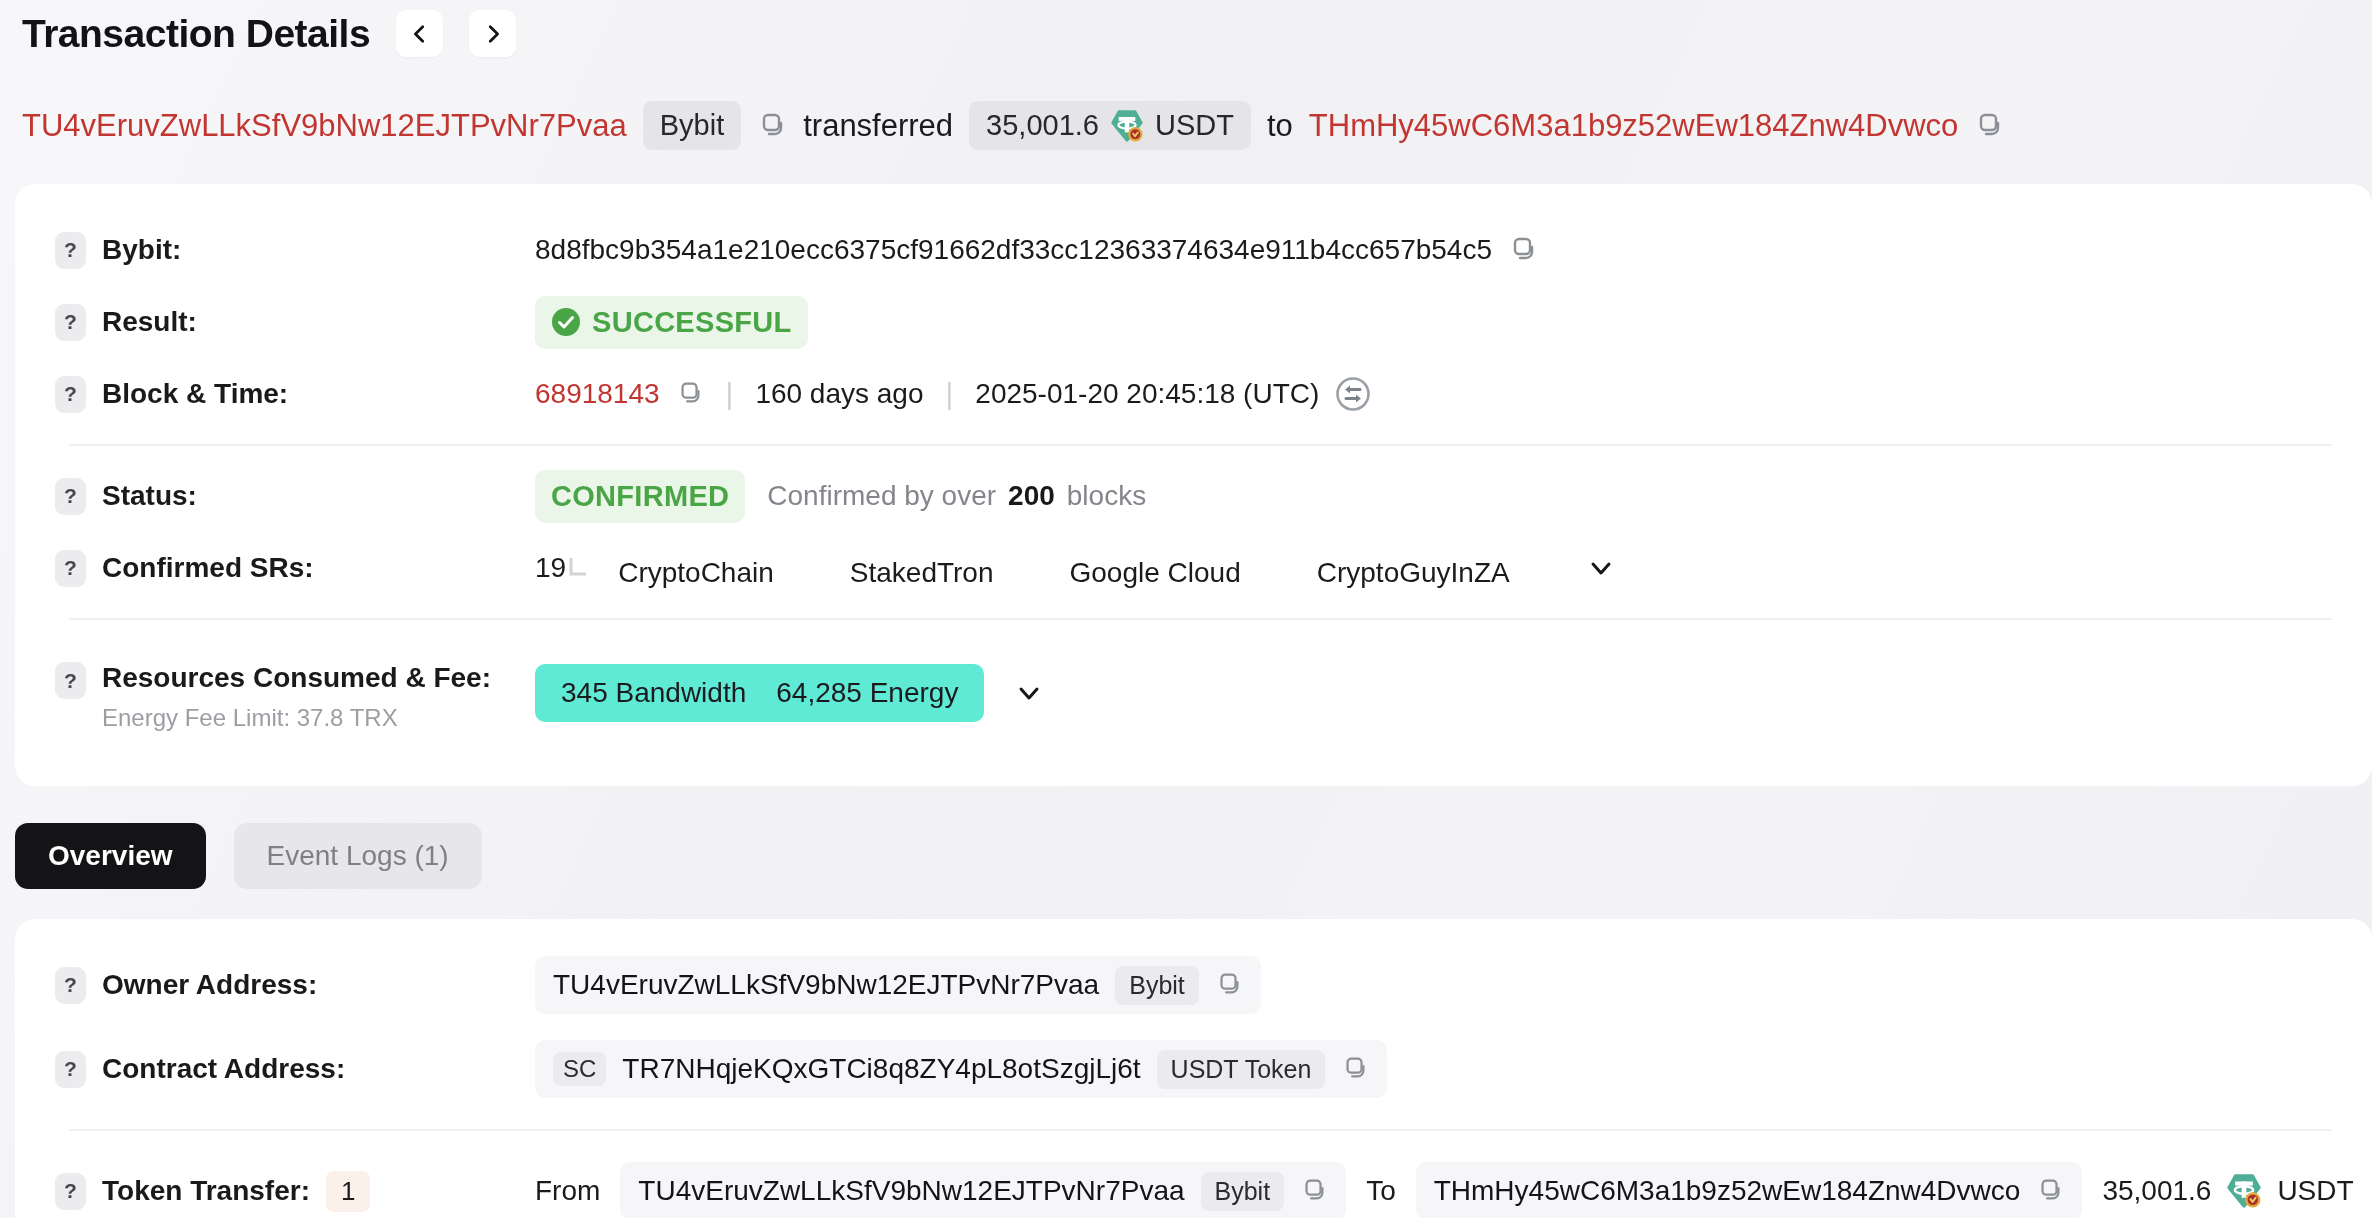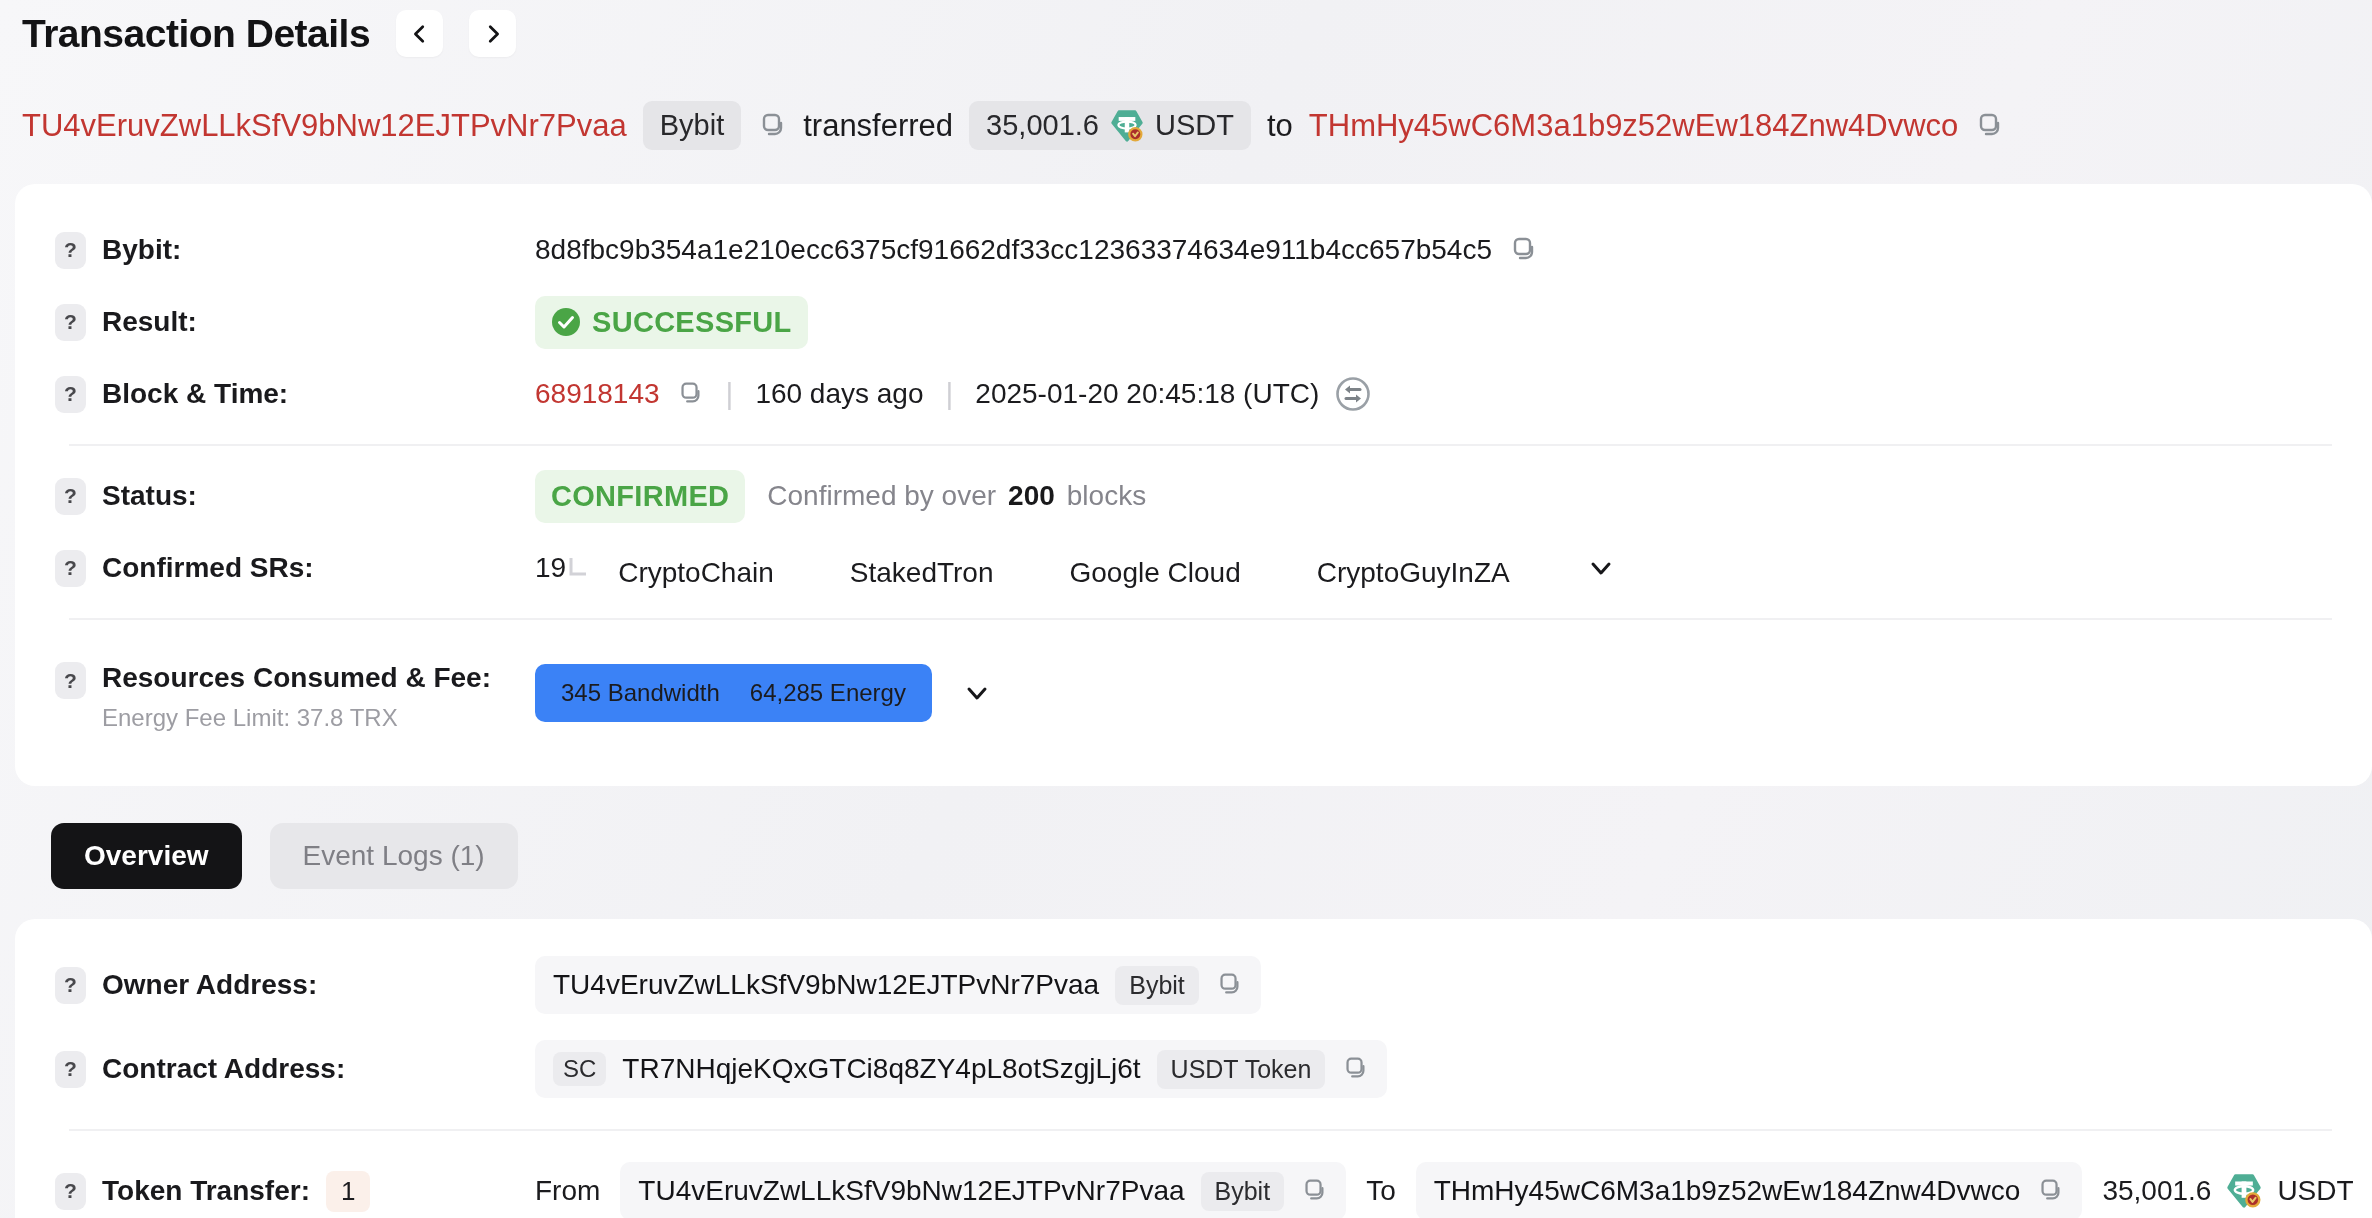--- a/index.html
+++ b/index.html
@@ -49,26 +49,26 @@
   .sep { color:#cfcfd4; font-size:30px; font-weight:300; padding:0 6px; }
   .muted { color:#85858c; }
   .bold-num { color:#19191b; font-weight:600; }
 
   .sr-count { }
   .sr-corner { margin-right:28px; display:flex; align-items:center; }
   .sr-name { margin-right:76px; cursor:pointer;margin-top:9px; }
 
   .res-label-block { display:flex; flex-direction:column; gap:10px; }
   .res-sub { font-size:24px; color:#9d9da3; font-weight:400; }
-  .res-chip { background:#3b82f6; border-radius:10px; height:58px; display:inline-flex; align-items:center; gap:30px; padding:0 26px; font-size:24px; color:#1b1b1e; cursor:pointer; }
+  .res-chip { background:#5eead4; border-radius:10px; height:58px; display:inline-flex; align-items:center; gap:30px; padding:0 26px; font-size:28px; color:#1b1b1e; cursor:pointer; }
 
   
   .tabs { display:flex; align-items:center; gap:28px; margin:37px 0 0 15px; }
   .tab { border:none; border-radius:13px; font-size:28px; padding:17px 33px; cursor:pointer; font-family:inherit; }
-  .tab-active { background:#141416; color:#ffffff; font-weight:600;margin-left:36px; }
+  .tab-active { background:#141416; color:#ffffff; font-weight:600; }
   .tab-inactive { background:#e7e7ea; color:#7f7f85; font-weight:400; }
 
   
   .val-box { background:#f6f6f8; border-radius:10px; height:58px; display:inline-flex; align-items:center; gap:16px; padding:0 18px; font-size:28px; color:#141417; }
   .chip-in { background:#ebebee; border-radius:8px; padding:5px 14px; font-size:25px; color:#2b2b2e; }
   .count-badge { background:#fbf0ea; border-radius:8px; padding:5px 15px; font-size:26px; color:#1c1c1f; }
   .tt-word { font-size:28px; color:#1b1b1e; }
   .amount { font-weight:500; }
 
   .icon-btn { background:none; border:none; padding:0; display:flex; align-items:center; cursor:pointer; }

